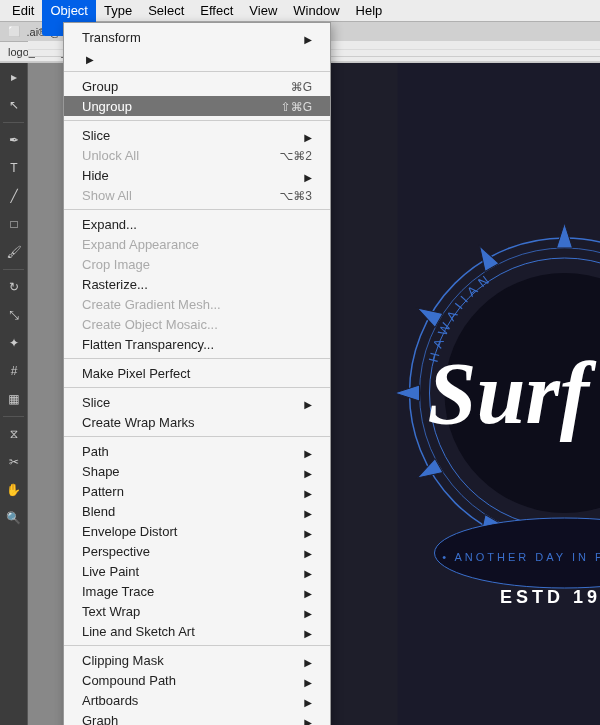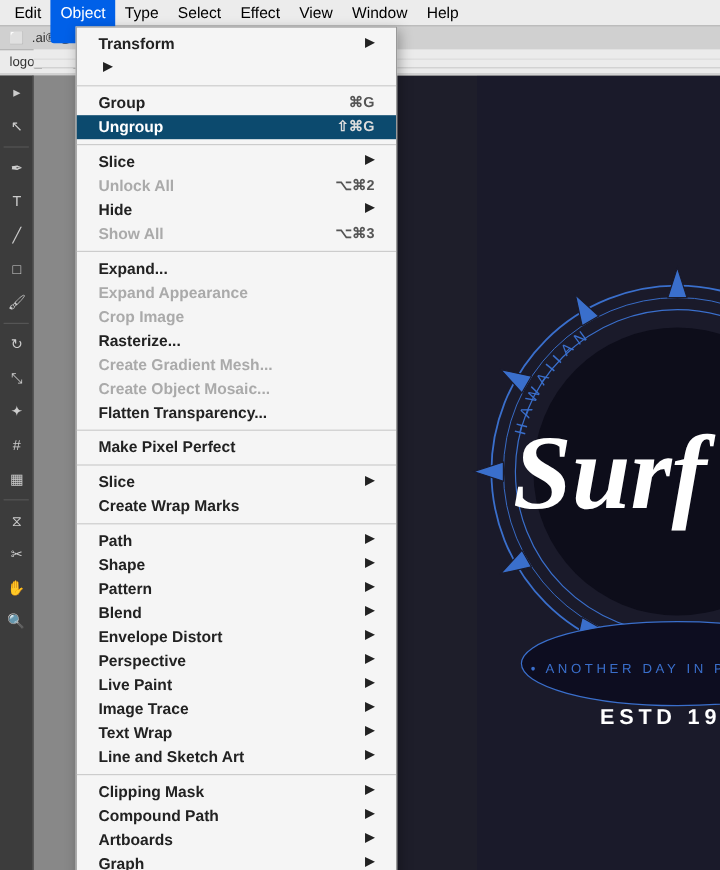--- a/index.html
+++ b/index.html
@@ -66,32 +66,31 @@
       width: 268px;
       background: #f5f5f5;
       border: 1px solid #999;
       box-shadow: 2px 3px 10px rgba(0,0,0,0.3);
       z-index: 200;
       padding: 4px 0;
     }
 
     .menu-item {
       display: flex;
-      align-items: flex-start;
+      align-items: flex-end;
       justify-content: space-between;
       padding: 2px 18px 2px 18px;
       cursor: pointer;
       color: #222;
       font-size: 13px;
       min-height: 20px;
       position: relative;
-      font-weight: bold;
     }
     .menu-item.highlighted {
-      background: #0c4a6e;
+      background: #737373;
       color: #fff;
     }
     .menu-item.disabled {
       color: #aaa;
       cursor: default;
     }
     .menu-separator {
       height: 1px;
       background: #ccc;
       margin: 4px 0;

